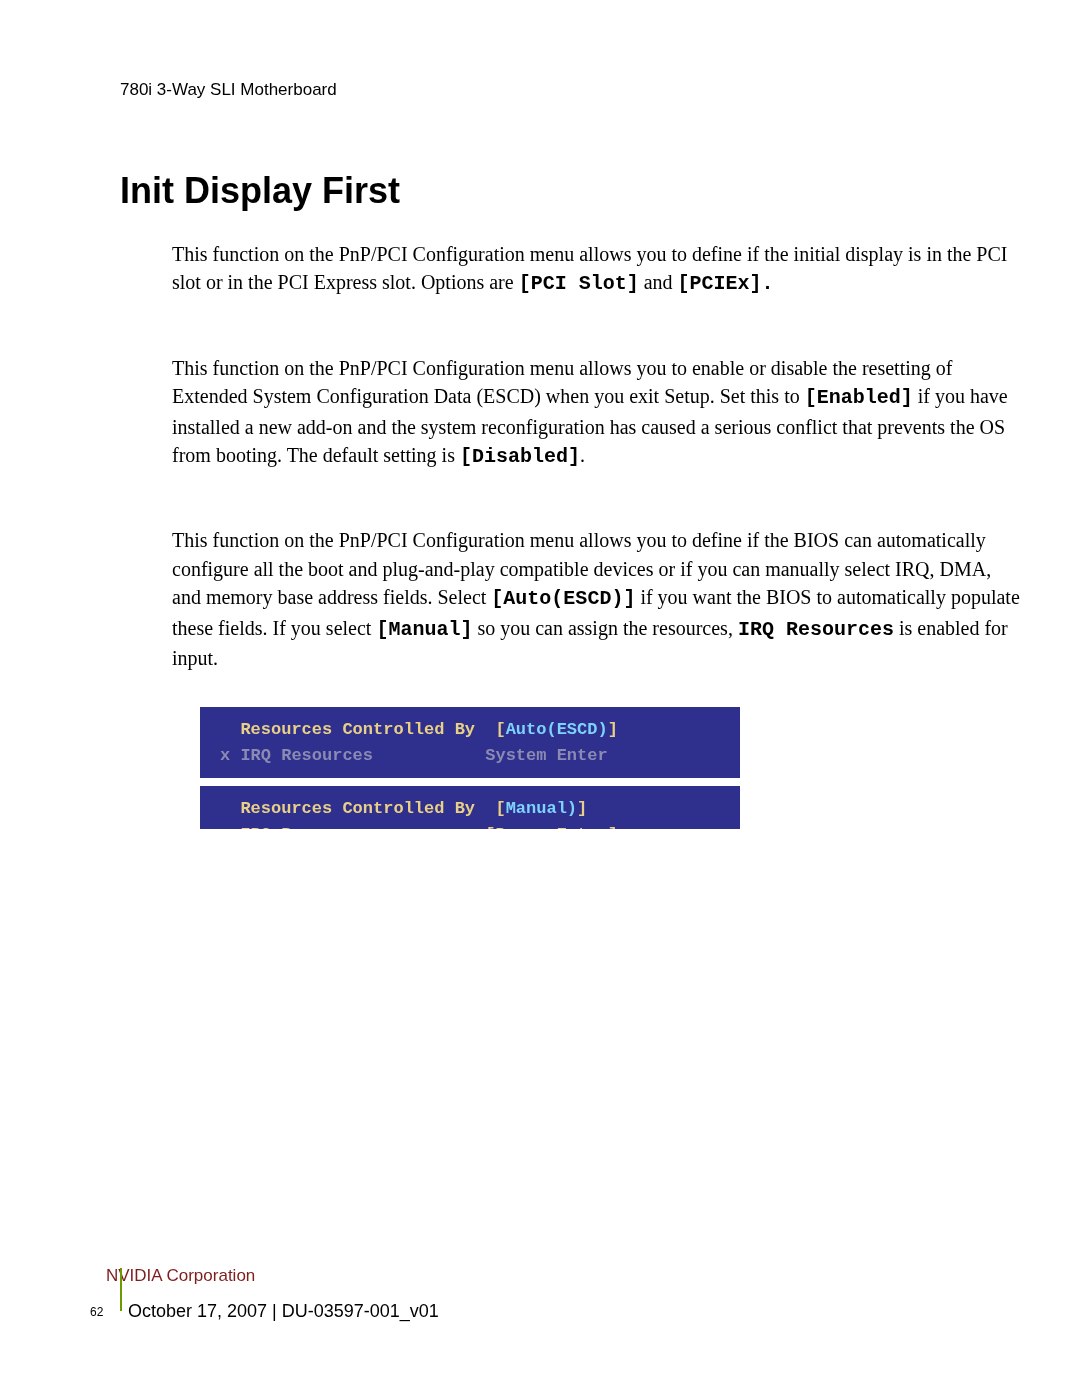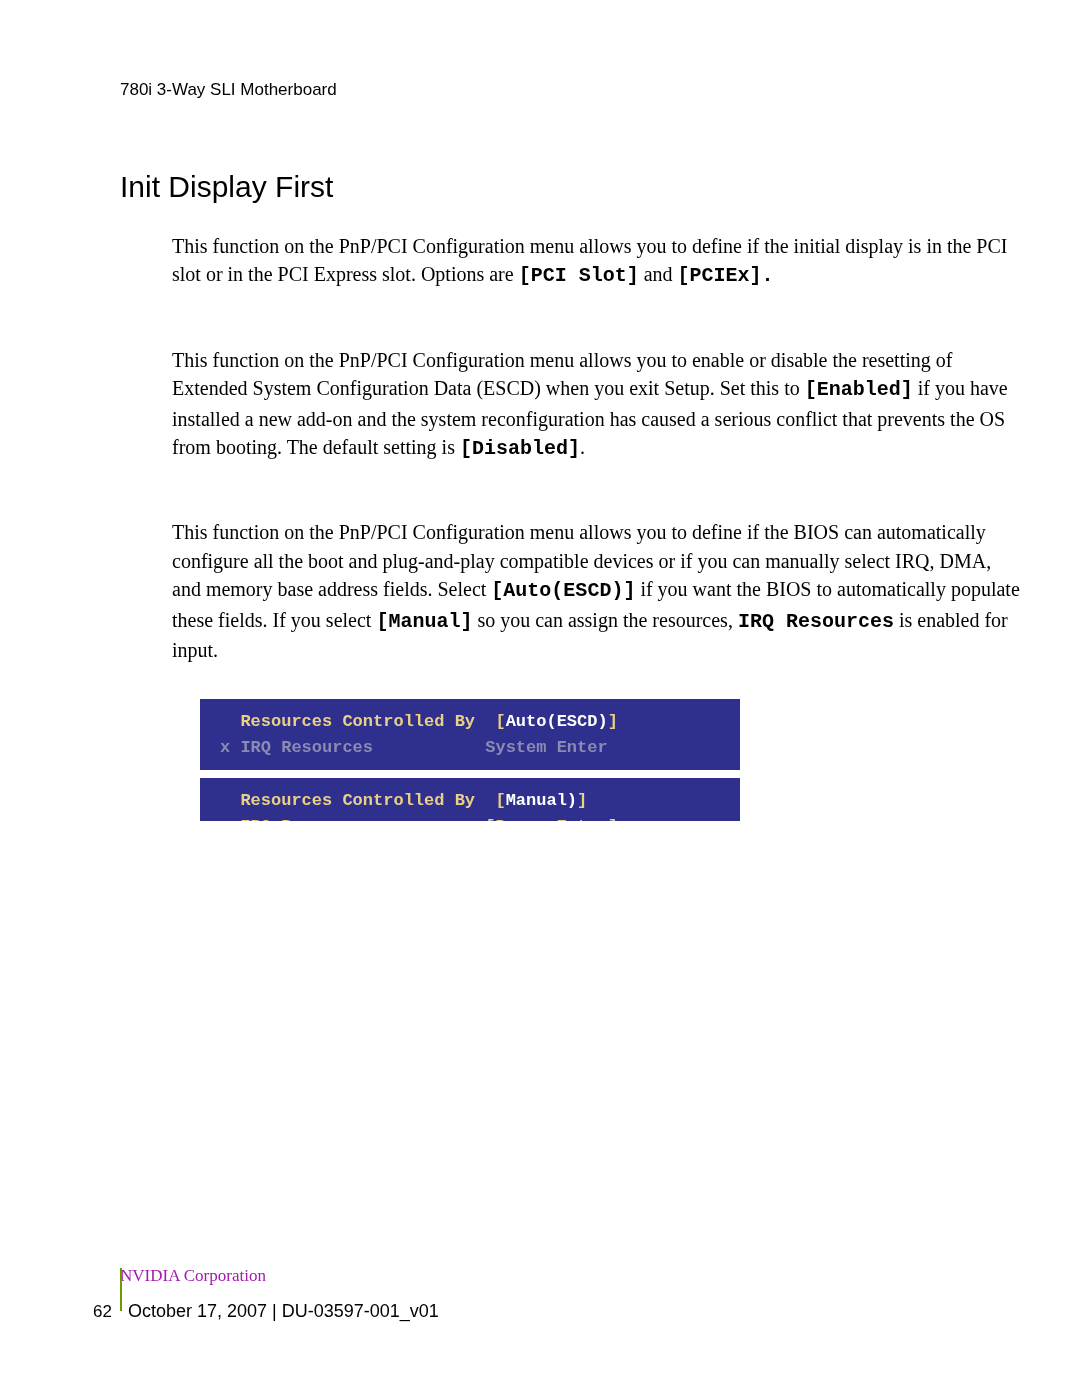--- a/index.html
+++ b/index.html
@@ -17,22 +17,22 @@
     height: 100%;
   }
   .header {
     font-family: Arial, Helvetica, sans-serif;
     font-size: 17px;
     margin-bottom: 70px;
     font-weight: 400;
   }
   h2.section-title {
     font-family: Arial, Helvetica, sans-serif;
-    font-size: 30px;
-    font-weight: 400;
+    font-size: 36px;
+    font-weight: 700;
     margin-bottom: 28px;
   }
   .body-text {
     font-size: 20px;
     line-height: 1.42;
     margin-left: 52px;
     margin-bottom: 55px;
   }
   .mono {
     font-family: 'Courier New', Courier, monospace;
@@ -49,47 +49,46 @@
     padding: 10px 20px 10px 20px;
     margin-bottom: 8px;
     line-height: 1.5;
     overflow: hidden;
     white-space: pre;
   }
   .code-box .dim {
     color: #8a8ab3;
   }
   .code-box .highlight {
-    color: #ffffff;
+    color: #7dd3fc;
   }
   .box2 {
     height: 43px;
     padding-bottom: 0;
   }
   .footer {
     position: absolute;
     bottom: 55px;
     left: 90px;
   }
   .footer-company {
-    font-family: Liberation Serif, serif;
-    color: #a21caf;
+    font-family: Liberation Sans, sans-serif;
+    color: #7f1d1d;
     font-size: 17px;
     margin-bottom: 4px;
-    margin-left: 30px;
+    margin-left: 16px;
   }
   .footer-line {
     display: flex;
     align-items: center;
   }
   .page-num {
     font-family: Arial, Helvetica, sans-serif;
-    font-size: 17px;
+    font-size: 12px;
     width: 30px;
-    text-align: right;
     padding-right: 8px;
   }
   .vline {
     width: 2px;
     background: #6c9b00;
     align-self: stretch;
     height: 43px;
     position: relative;
     top: -22px;
   }

